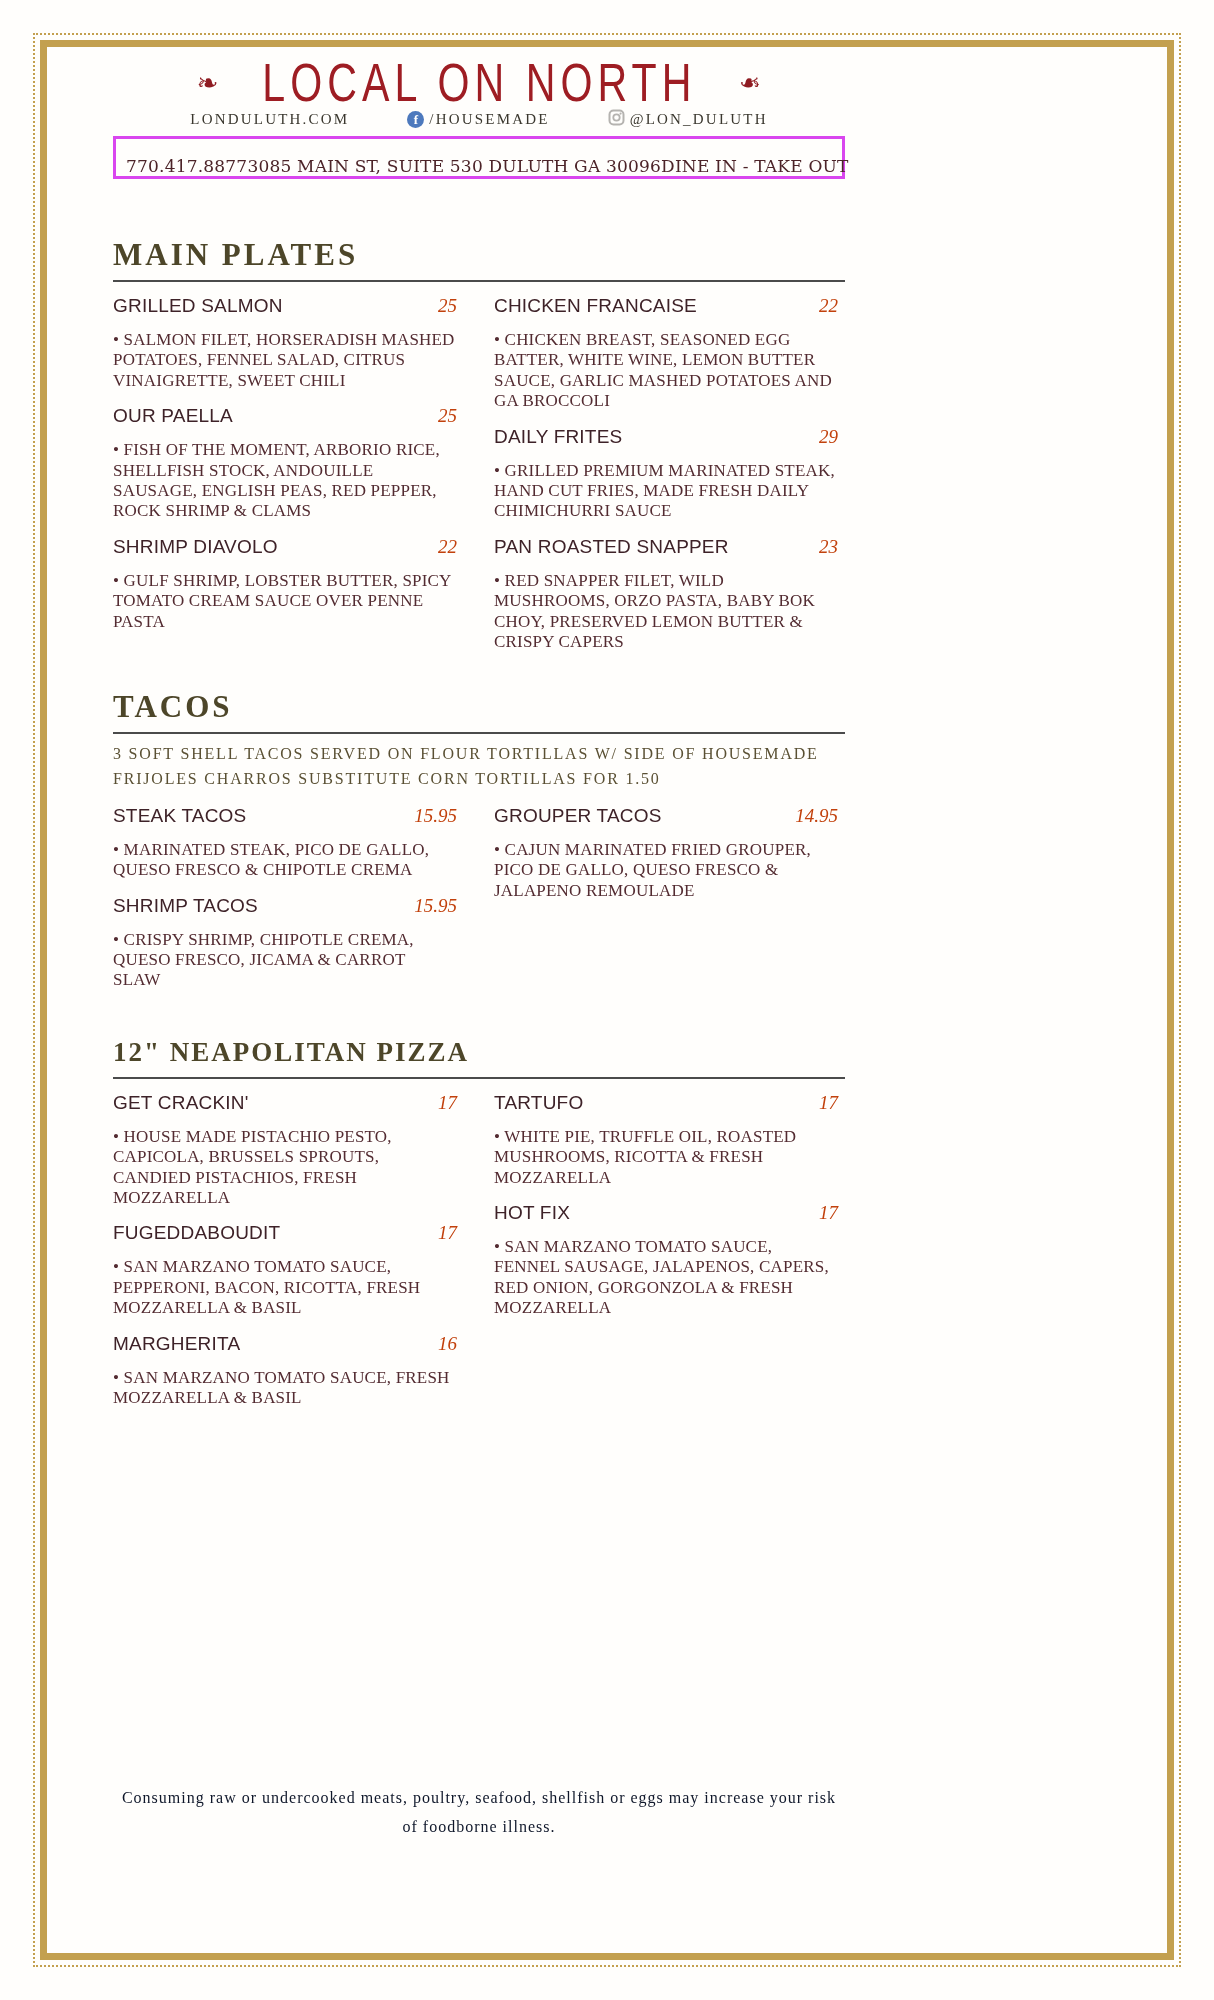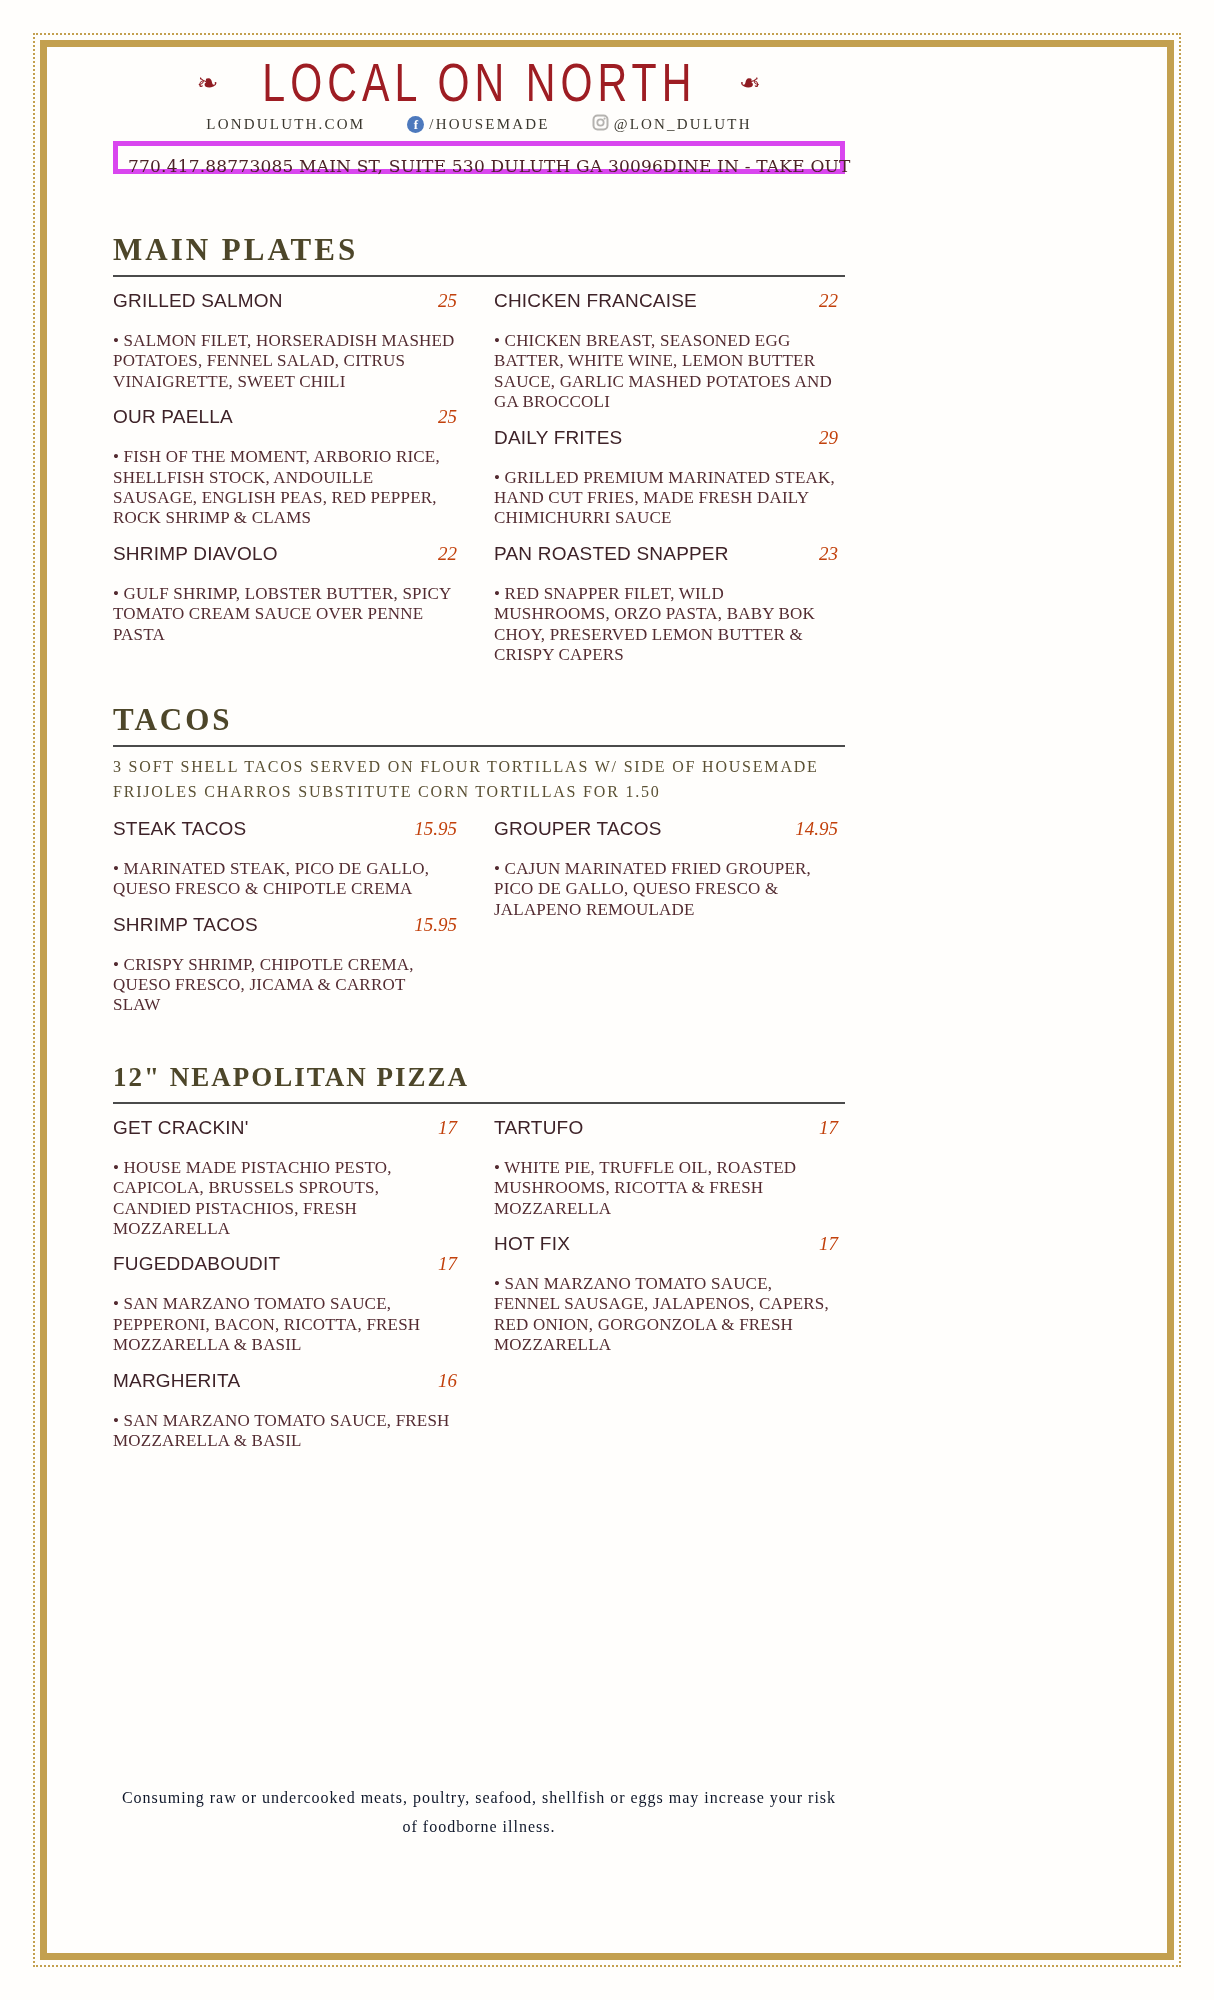--- a/index.html
+++ b/index.html
@@ -44,39 +44,38 @@
   .ornament.flip { transform: scaleX(-1); }
   .title {
     font-family: "Liberation Sans", sans-serif;
     font-size: 49px; font-weight: 400;
     letter-spacing: 6px; line-height: 52px;
     display: inline-block; transform: scale(0.84, 1.08);
     white-space: nowrap; margin: 0;
     color: #9e1d23;
   }
   .social-row {
-    margin-top: 5px;
     display: flex; justify-content: center; align-items: center;
-    gap: 42px;
+    gap: 58px;
     font-size: 15px; letter-spacing: 2.2px; color: #3a372e;
   }
   .social-item { display: flex; align-items: center; gap: 5px; }
   .fb-icon {
     width: 17px; height: 17px; border-radius: 50%;
     background: #4d79bd; color: #ffffff;
     font-family: "Liberation Serif", serif; font-weight: 700;
     font-size: 13px; line-height: 17px; text-align: center;
     display: inline-block; letter-spacing: 0;
   }
   .ig-icon { display: inline-block; }
   
   .info-bar {
     margin-top: 6px;
-    height: 33px; box-sizing: border-box;
-    border: 5px solid #d946ef;
+    height: 43px; box-sizing: border-box;
+    border: 3px solid #d946ef;
     display: flex; align-items: center; justify-content: space-between;
     padding: 16px 36px 0 10px;
     font-family: "DejaVu Serif", serif;
     font-size: 17px; color: #4c2328; letter-spacing: 0.2px;
     white-space: nowrap;
   }
   
   .section { margin-top: 58px; }
   .section.tacos { margin-top: 24px; }
   .section.pizza { margin-top: 30px; }
@@ -103,21 +102,21 @@
   .item-name {
     font-family: "Liberation Sans", sans-serif;
     font-size: 19px; font-weight: 400; letter-spacing: 0.2px;
     color: #3e2228; line-height: 24px;
   }
   .item-price {
     font-style: italic;
     font-size: 19px; color: #c2410c; line-height: 24px;
   }
   .item-desc {
-    margin-top: 18px;
+    margin-top: 12px;
     font-size: 17px; letter-spacing: 0.2px; line-height: 1.2;
     color: #532b31;
   }
   
   .disclaimer {
     position: absolute; top: 1736px; left: 0; width: 732px;
     text-align: center;
     font-size: 16px; letter-spacing: 1px; line-height: 1.8;
     color: #0f172a;
   }

